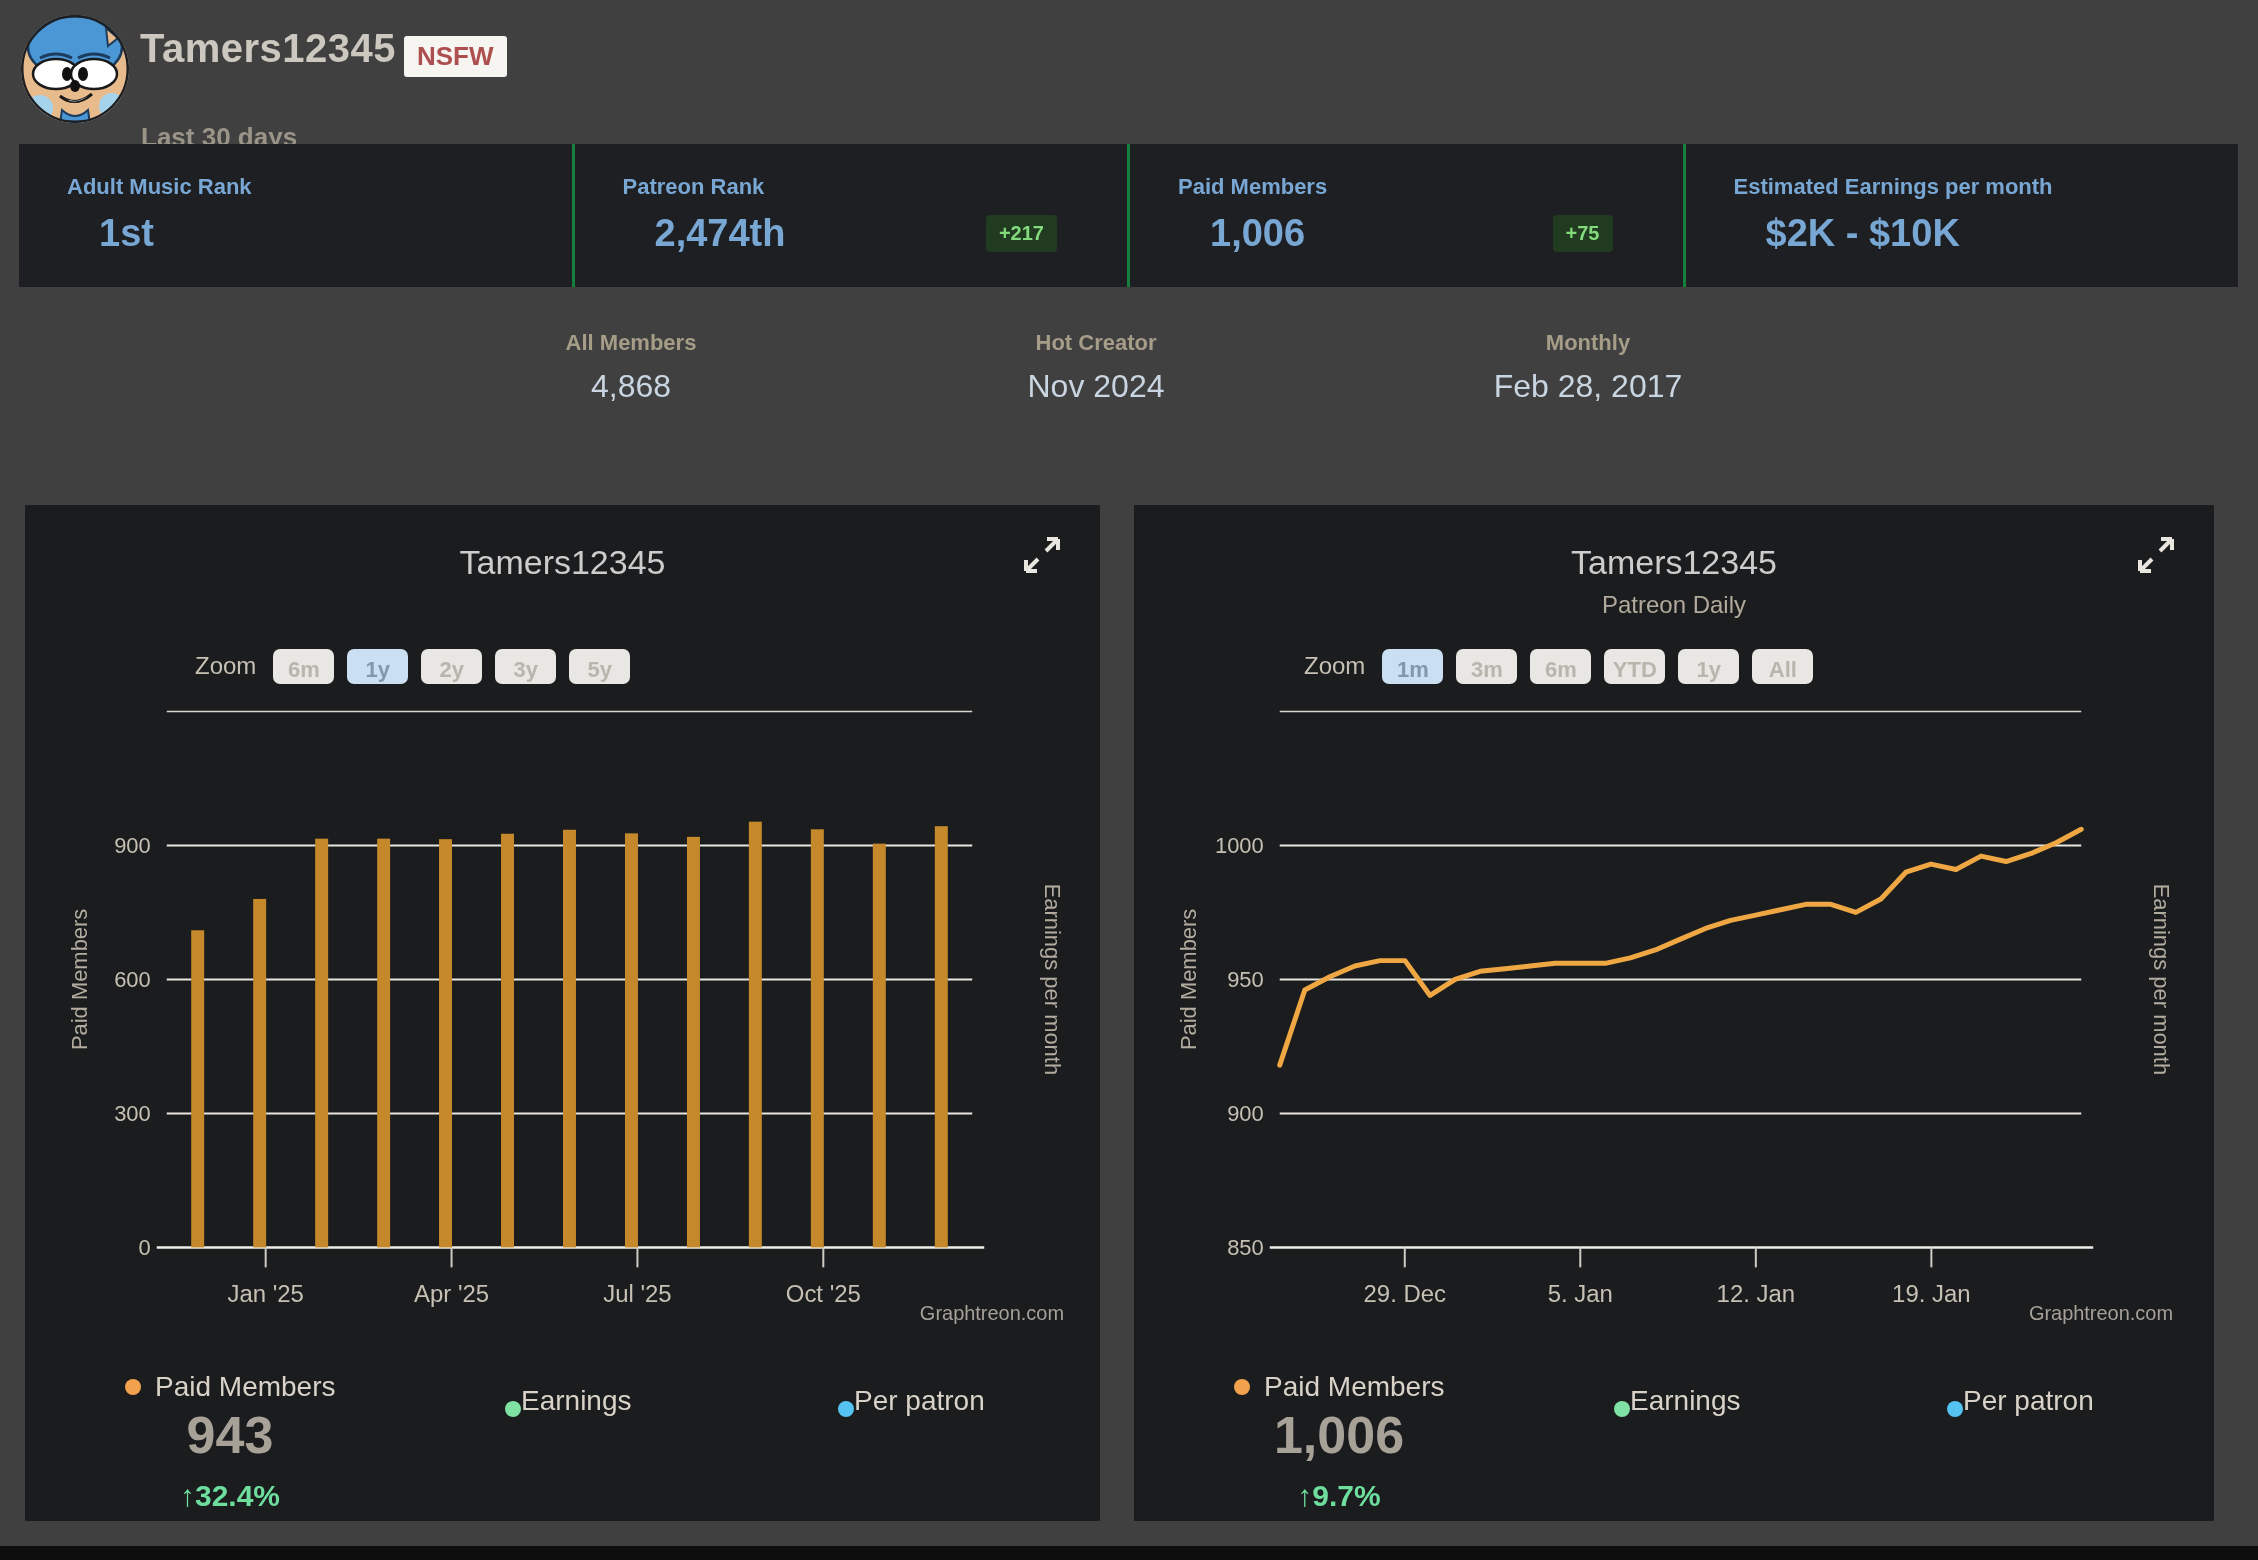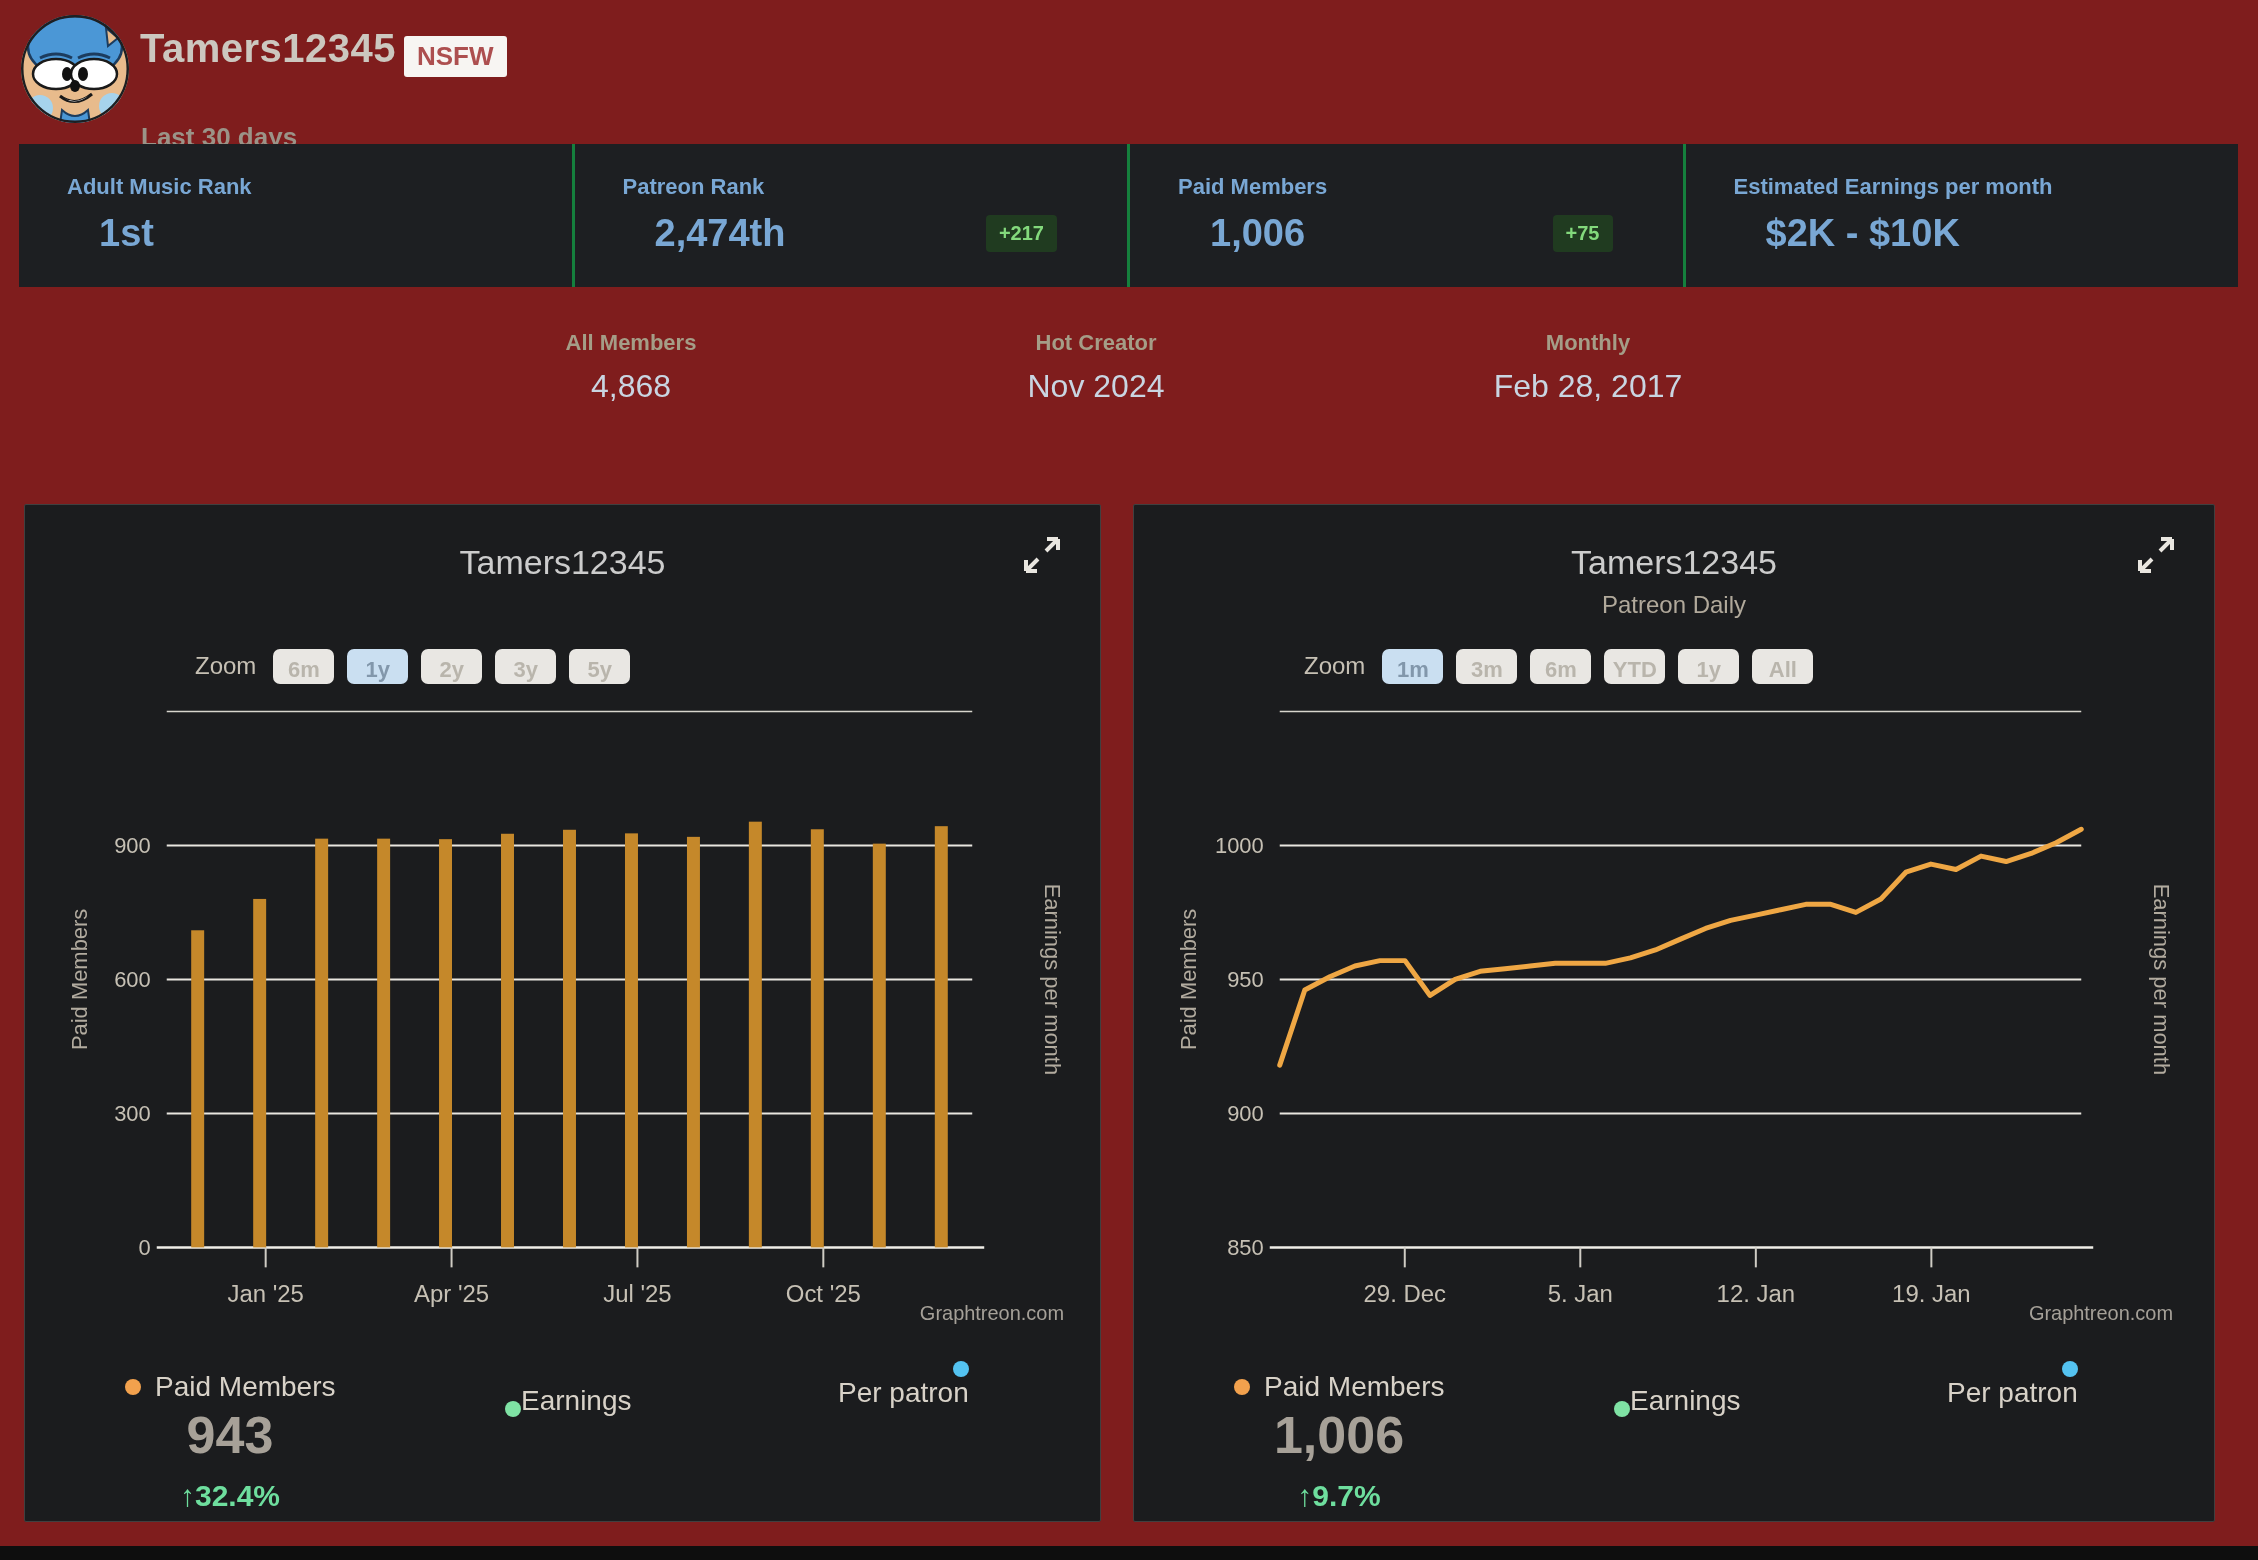--- a/index.html
+++ b/index.html
@@ -1,16 +1,16 @@
 <!DOCTYPE html>
 <html><head>
 <meta charset="utf-8">
 <style>
   html,body{margin:0;padding:0;background:#242526;}
-  .page{position:relative;width:2258px;height:1560px;background:#7f1d1d;overflow:hidden;
+  .page{position:relative;width:2258px;height:1560px;background:#404040;overflow:hidden;
         font-family:"Liberation Sans",sans-serif;}
 
   
   .avatar{position:absolute;left:20px;top:14px;width:110px;height:110px;border-radius:50%;overflow:hidden;}
   .creator-name{position:absolute;left:140px;top:26px;font-size:40px;font-weight:bold;color:#ccc7bf;letter-spacing:.5px;}
   .nsfw-badge{position:absolute;left:404px;top:36px;background:#f7f5f2;color:#ad4f4f;
               font-size:26px;font-weight:bold;padding:5px 13px;border-radius:3px;}
   .period{position:absolute;left:141px;top:86px;font-size:26px;font-weight:bold;color:#9b9488;margin-top:36px;}
 
   
@@ -48,21 +48,21 @@
   
   .legend-main{position:absolute;top:866px;left:100px;display:flex;align-items:center;gap:14px;z-index:1;cursor:pointer;}
   .legend-dot{width:16px;height:16px;border-radius:50%;flex:0 0 auto;}
   .legend-label{font-size:28px;color:#d8d2c8;}
   .legend-value{position:absolute;top:900px;left:100px;width:210px;text-align:center;
                 font-size:52px;font-weight:bold;color:#a7a198;z-index:1;}
   .legend-change{position:absolute;top:974px;left:100px;width:210px;text-align:center;
                  font-size:30px;font-weight:bold;color:#6ede9e;z-index:1;}
   .legend-secondary{position:absolute;top:856px;display:flex;align-items:flex-end;gap:0;height:56px;z-index:1;cursor:pointer;}
   .legend-earnings{left:480px;}
-  .legend-perpatron{left:813px;flex-direction:column;}
+  .legend-perpatron{left:813px;}
 
   .footer-strip{position:absolute;left:0;top:1546px;width:2258px;height:14px;background:#0e0e0e;}
 </style>
 </head>
 <body>
 
 <div class="page">
 
   <svg class="avatar" viewBox="0 0 110 110">
     <defs>

